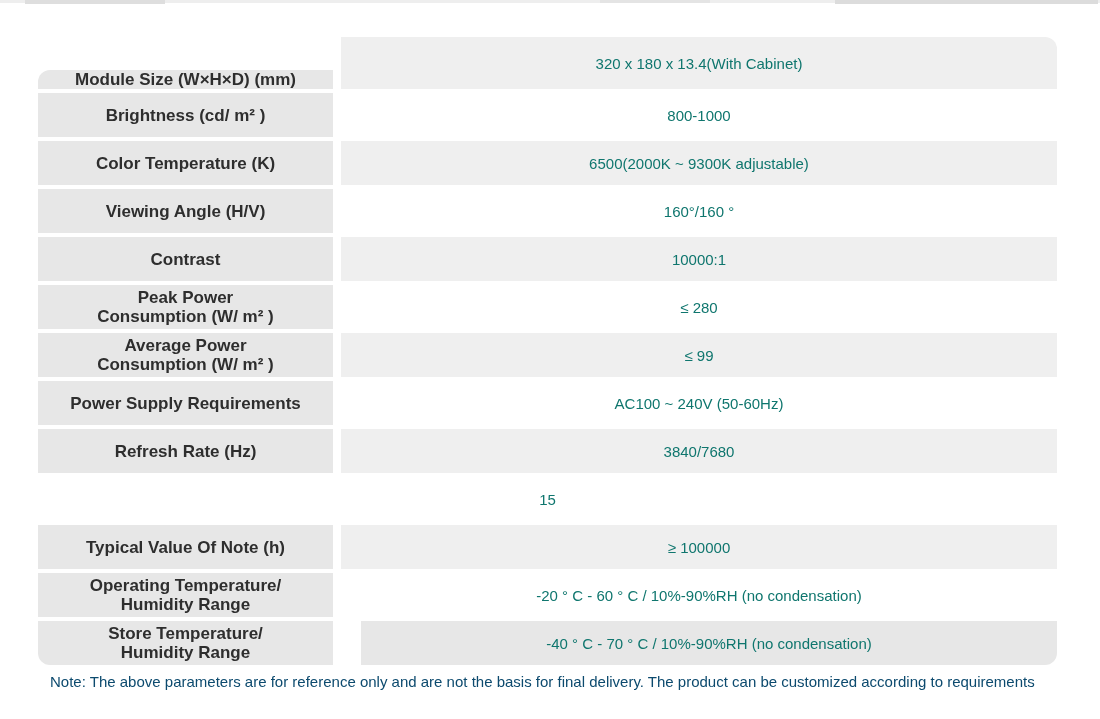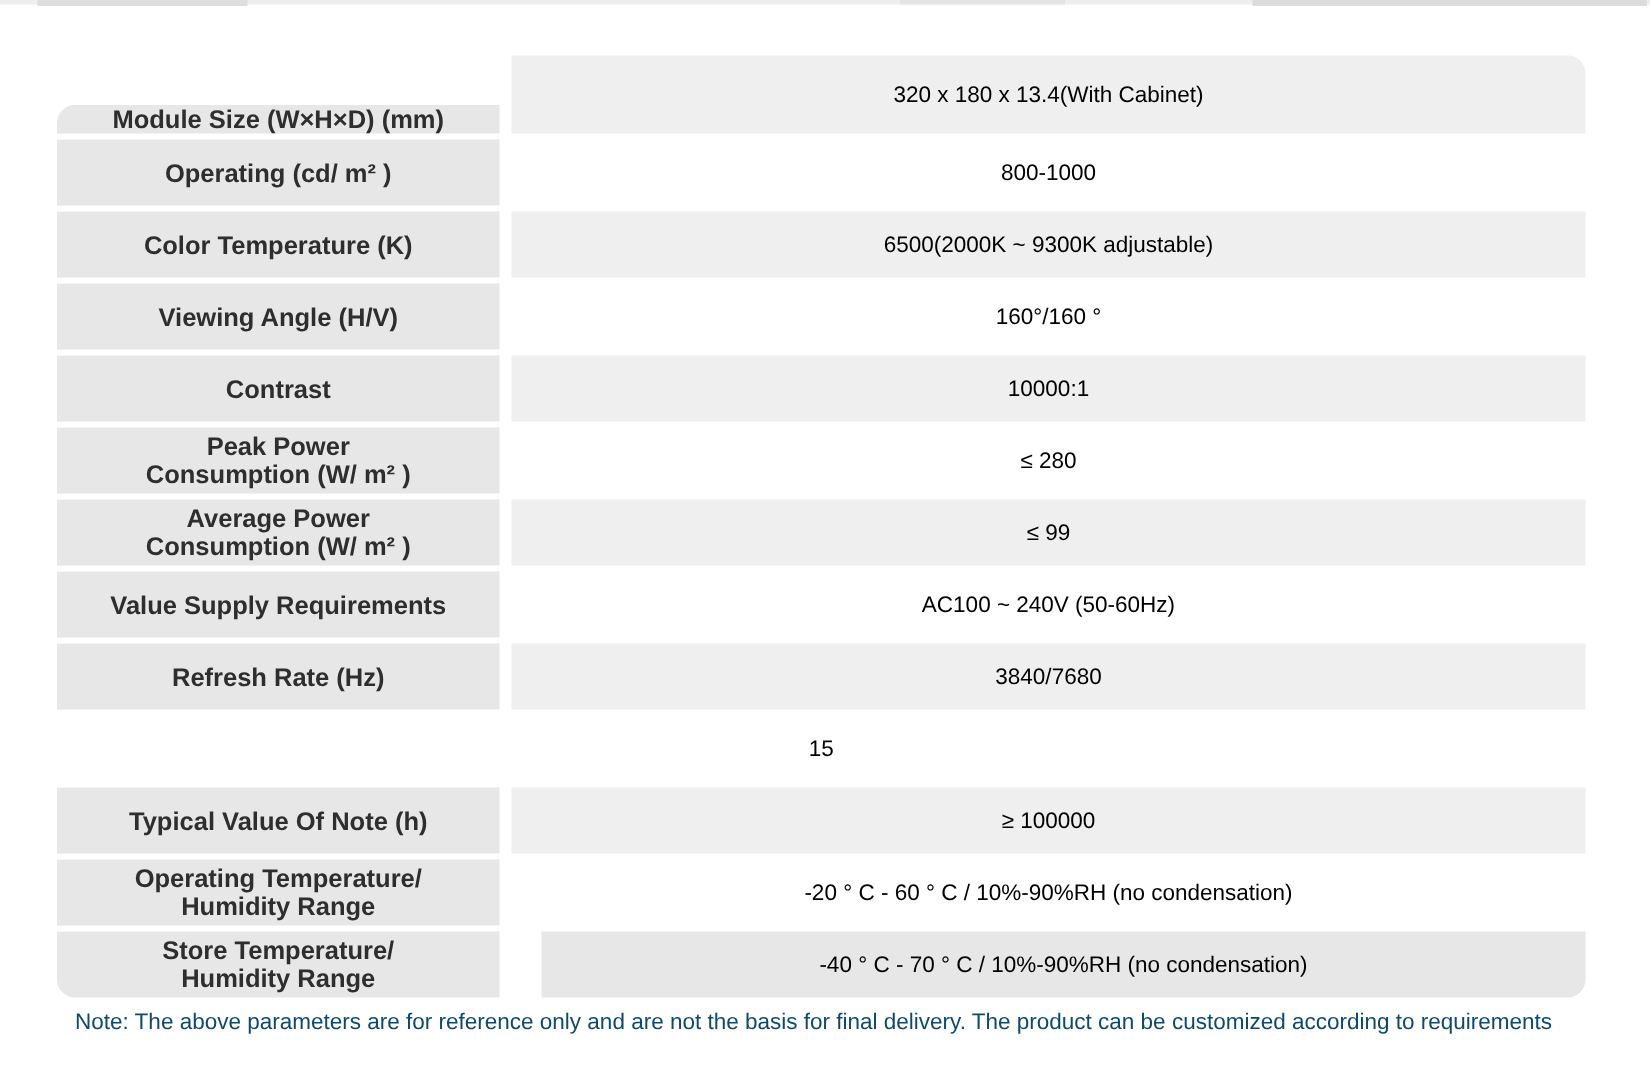--- a/index.html
+++ b/index.html
@@ -49,21 +49,21 @@
     background: #e7e7e7;
     font-weight: 700;
     font-size: 17px;
     line-height: 1.14;
     color: #2e2e2e;
     white-space: pre-line;
   }
   .value-cell {
     flex: 1 1 auto;
     font-size: 15px;
-    color: #000000;
+    color: #0f766e;
   }
   .value-cell[data-shade="gray"]  { background: #efefef; }
   .value-cell[data-shade="white"] { background: #ffffff; }
   .value-cell[data-shade="dark"]  { background: #e7e7e7; margin-left: 20px; }
 
   .spec-row:first-child .label-cell { border-top-left-radius: 12px; margin-top: 33px; }
   .spec-row:first-child .value-cell { border-top-right-radius: 12px; }
   .spec-row:last-child  .label-cell { border-bottom-left-radius: 12px; }
   .spec-row:last-child  .value-cell { border-bottom-right-radius: 12px; }
 
@@ -85,21 +85,21 @@
 <div class="frag frag-right"></div>
 
 <div class="spec-table">
 
   <div class="spec-row">
     <div class="cell label-cell">Module Size (W×H×D) (mm)</div>
     <div class="cell value-cell" data-shade="gray">320 x 180 x 13.4(With Cabinet)</div>
   </div>
 
   <div class="spec-row">
-    <div class="cell label-cell">Operating (cd/ m² )</div>
+    <div class="cell label-cell">Brightness (cd/ m² )</div>
     <div class="cell value-cell" data-shade="white">800-1000</div>
   </div>
 
   <div class="spec-row">
     <div class="cell label-cell">Color Temperature (K)</div>
     <div class="cell value-cell" data-shade="gray">6500(2000K ~ 9300K adjustable)</div>
   </div>
 
   <div class="spec-row">
     <div class="cell label-cell">Viewing Angle (H/V)</div>
@@ -117,21 +117,21 @@
     <div class="cell value-cell" data-shade="white">≤ 280</div>
   </div>
 
   <div class="spec-row">
     <div class="cell label-cell">Average Power
 Consumption (W/ m² )</div>
     <div class="cell value-cell" data-shade="gray">≤ 99</div>
   </div>
 
   <div class="spec-row">
-    <div class="cell label-cell">Value Supply Requirements</div>
+    <div class="cell label-cell">Power Supply Requirements</div>
     <div class="cell value-cell" data-shade="white">AC100 ~ 240V (50-60Hz)</div>
   </div>
 
   <div class="spec-row">
     <div class="cell label-cell">Refresh Rate  (Hz)</div>
     <div class="cell value-cell" data-shade="gray">3840/7680</div>
   </div>
 
   <div class="spec-row">
     <div class="cell value-cell" data-shade="white">15</div>

